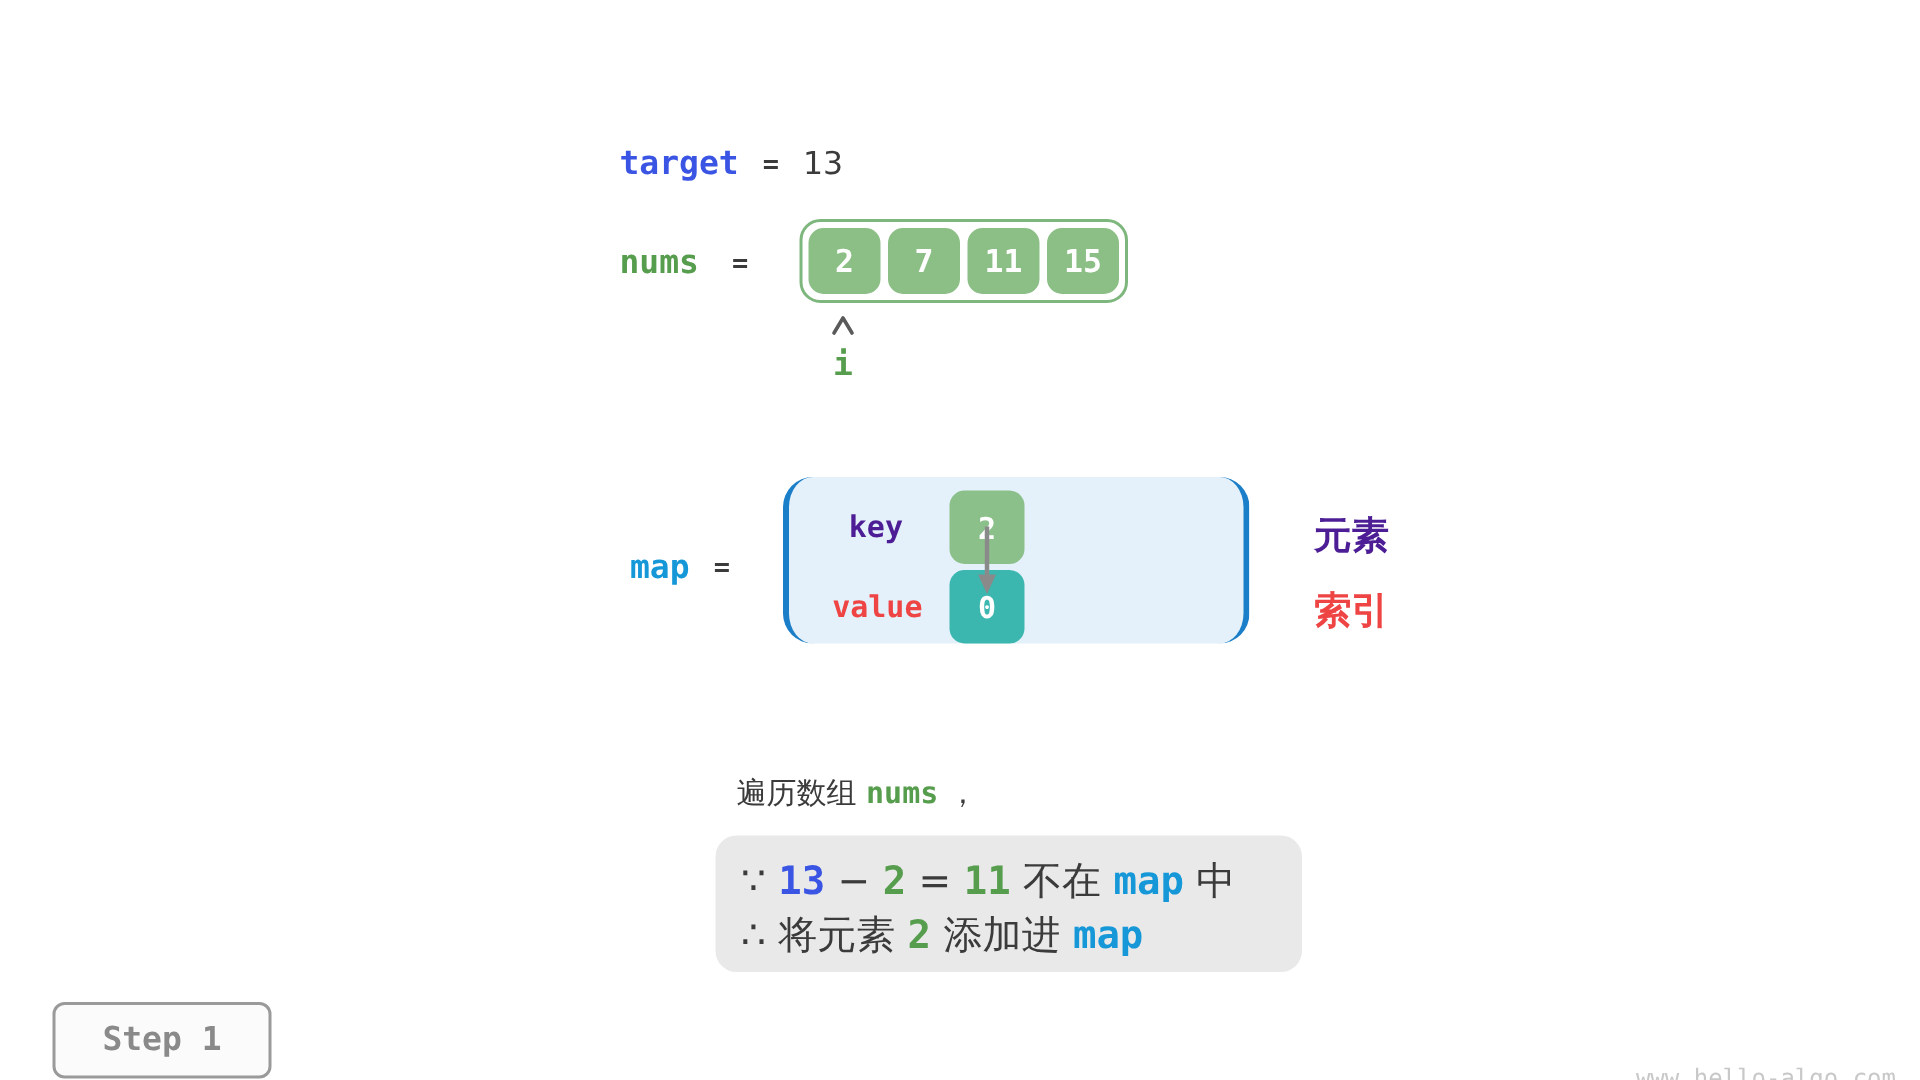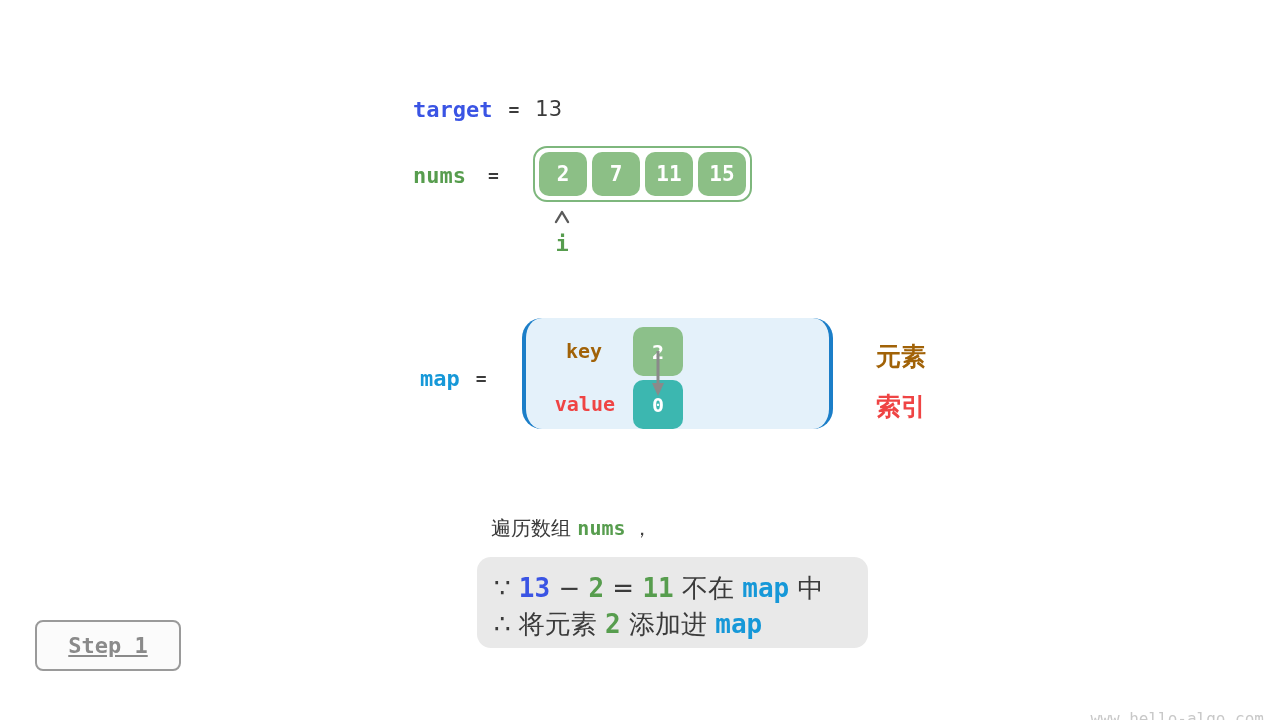--- a/index.html
+++ b/index.html
@@ -36,21 +36,21 @@
     font-size:22px;color:#579d4e;text-align:center;width:18px;
   }
 
   
   .map-box{
     width:303px;height:111px;background:#e4f1fa;
     border-left:4px solid #1b7ec8;border-right:4px solid #1b7ec8;
     border-top:0;border-bottom:0;border-radius:20px;
   }
   .map-text{font-family:"DejaVu Sans Mono","Liberation Mono",monospace;font-weight:bold;font-size:20px;}
-  .key-color{color:#a16207;}
+  .key-color{color:#4c1d95;}
   .value-color{color:#ef4444;}
   .map-cell{
     width:50px;height:49px;border-radius:10px;
     display:flex;align-items:center;justify-content:center;
     color:#ffffff;font-family:"DejaVu Sans Mono","Liberation Mono",monospace;
     font-weight:bold;font-size:20px;
   }
   .cell-green{background:#8cc08a;}
   .cell-teal{background:#3cb7b0;}
 
@@ -129,17 +129,17 @@
   <div class="abs side-label key-color" style="left:857px;top:340px;">元素</div>
   <div class="abs side-label value-color" style="left:857px;top:390px;">索引</div>
 
   <div class="abs tokens" style="left:491px;top:513px;"><span class="tok-dark">遍历数组 </span><span class="tok-green tok-mono">nums</span><span class="tok-dark"> ，</span></div>
 
   <div class="abs note-box" style="left:477px;top:557px;">
     <div class="tokens note-line"><span class="tok-dark">∵ </span><span class="tok-blue tok-mono">13</span><span class="tok-dark"> − </span><span class="tok-green tok-mono">2</span><span class="tok-dark"> = </span><span class="tok-green tok-mono">11</span><span class="tok-dark"> 不在 </span><span class="tok-azure tok-mono">map</span><span class="tok-dark"> 中</span></div>
     <div class="tokens note-line"><span class="tok-dark">∴ 将元素 </span><span class="tok-green tok-mono">2</span><span class="tok-dark"> 添加进 </span><span class="tok-azure tok-mono">map</span></div>
   </div>
 
-  <div class="abs step-badge" style="left:35px;top:620px;text-decoration:underline;">Step 1</div>
+  <div class="abs step-badge" style="left:35px;top:668px;">Step 1</div>
 
   <div class="abs watermark" style="right:28px;top:677px;margin-top:32px;">www.hello-algo.com</div>
 
 </div>
 
 </body></html>

